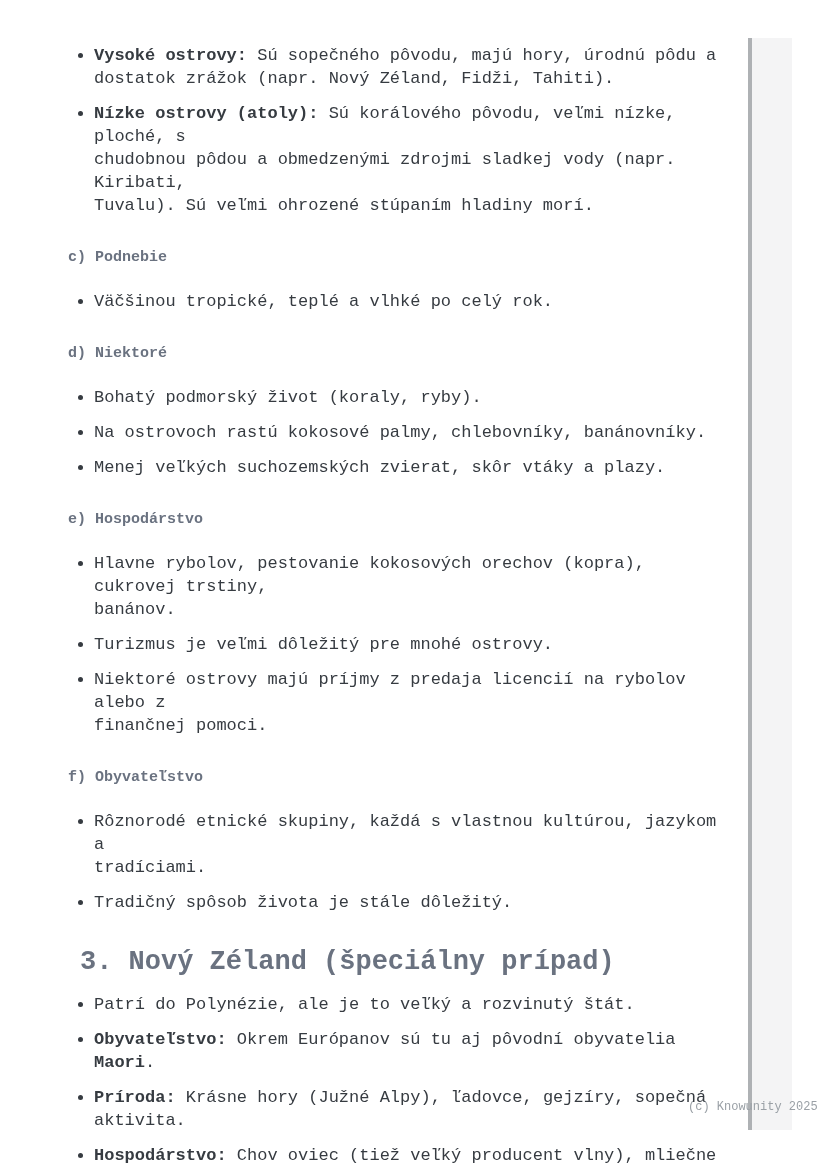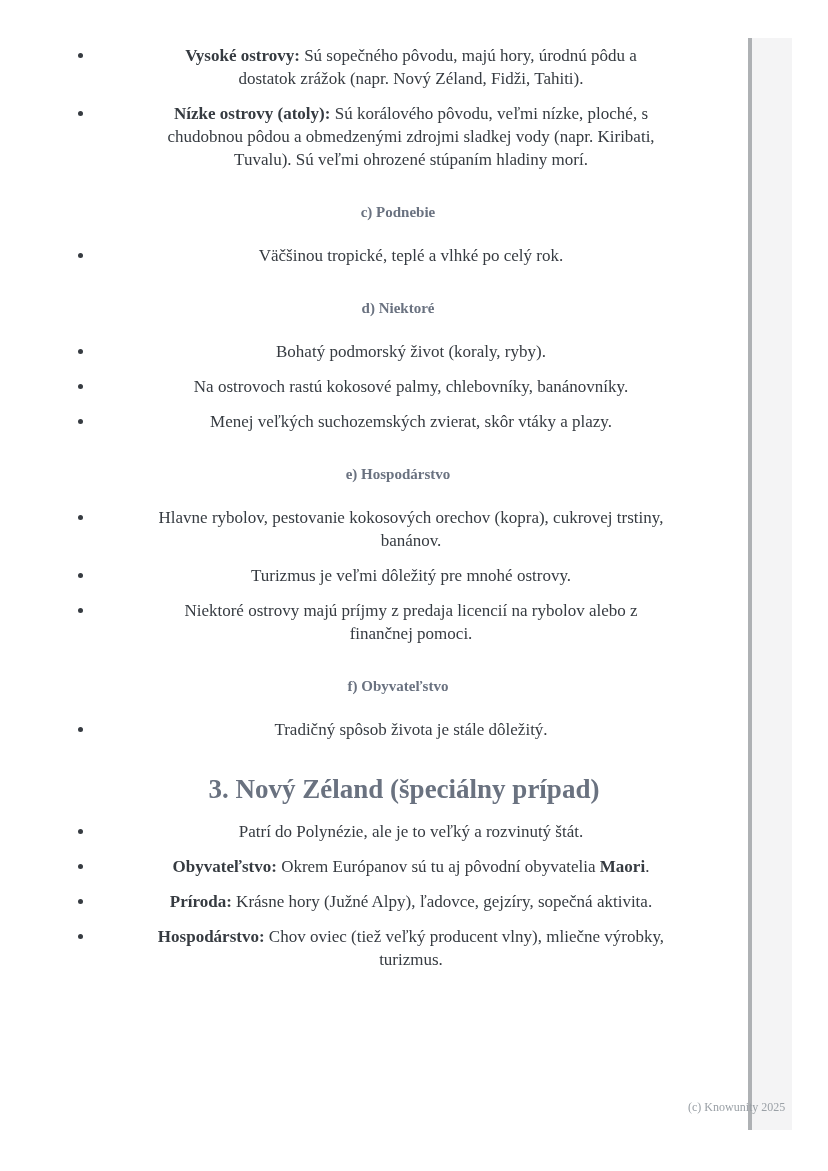--- a/index.html
+++ b/index.html
@@ -1,23 +1,22 @@
 <!DOCTYPE html>
 <html style="--heading: #6a7280; --body: #363b41; --watermark: #9aa0a6; --strip-line: #aeb1b4; --strip-panel: #f4f4f5;"><head>
 <meta charset="utf-8">
 <style>
   html,body{margin:0;padding:0;background:#ffffff;}
   .page{
     position:relative;
     width:828px;height:1171px;
     background:#ffffff;
     overflow:hidden;
-    font-family:Liberation Serif, serif;
+    font-family:Liberation Mono, monospace;
     color:var(--body,#363b41);
-    text-align:center;
   }
   .content{
     position:absolute;
     left:68px;top:44px;
     width:660px;
   }
   .content h3{
     font-size:15px;line-height:26px;
     font-weight:600;
     color:var(--heading,#6a7280);
@@ -91,20 +90,22 @@
       <h3>e) Hospodárstvo</h3>
       <ul>
         <li><span>Hlavne rybolov, pestovanie kokosových orechov (kopra), cukrovej trstiny,
 banánov.</span></li>
         <li><span>Turizmus je veľmi dôležitý pre mnohé ostrovy.</span></li>
         <li><span>Niektoré ostrovy majú príjmy z predaja licencií na rybolov alebo z
 finančnej pomoci.</span></li>
       </ul>
       <h3>f) Obyvateľstvo</h3>
       <ul>
+        <li><span>Rôznorodé etnické skupiny, každá s vlastnou kultúrou, jazykom a
+tradíciami.</span></li>
         <li><span>Tradičný spôsob života je stále dôležitý.</span></li>
       </ul>
       <h2>3. Nový Zéland (špeciálny prípad)</h2>
       <ul>
         <li><span>Patrí do Polynézie, ale je to veľký a rozvinutý štát.</span></li>
         <li><span class="b">Obyvateľstvo:</span><span> Okrem Európanov sú tu aj pôvodní obyvatelia </span><span class="b">Maori</span><span>.</span></li>
         <li><span class="b">Príroda:</span><span> Krásne hory (Južné Alpy), ľadovce, gejzíry, sopečná aktivita.</span></li>
         <li><span class="b">Hospodárstvo:</span><span> Chov oviec (tiež veľký producent vlny), mliečne výrobky,
 turizmus.</span></li>
       </ul>

